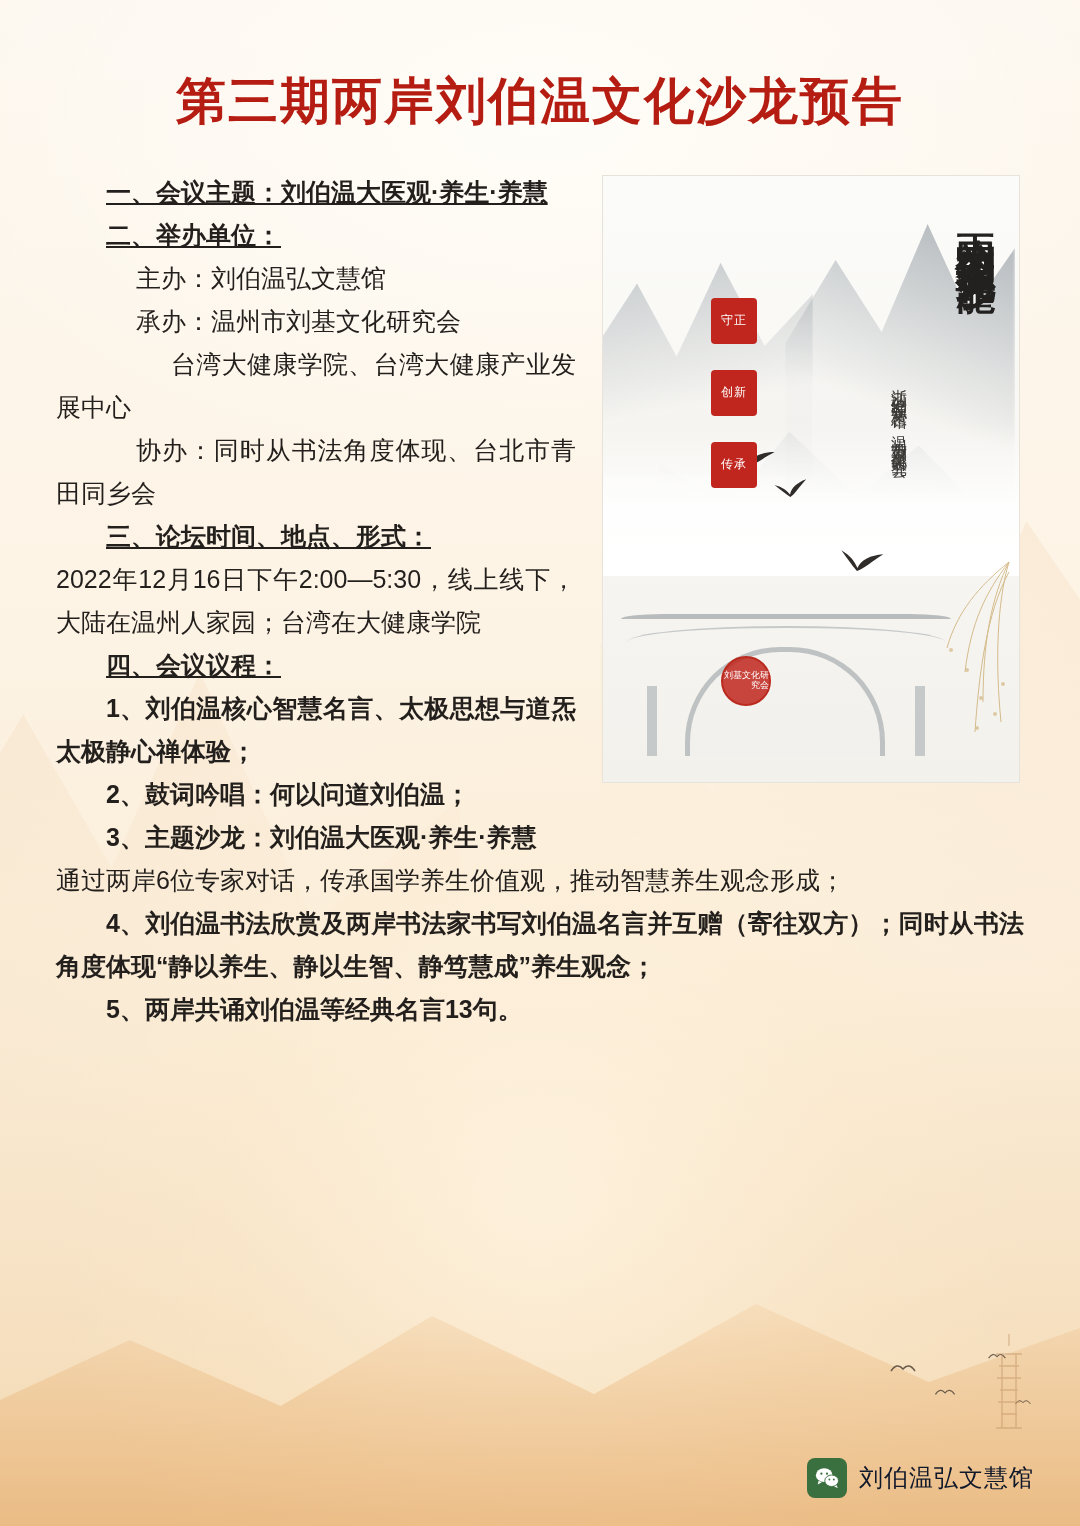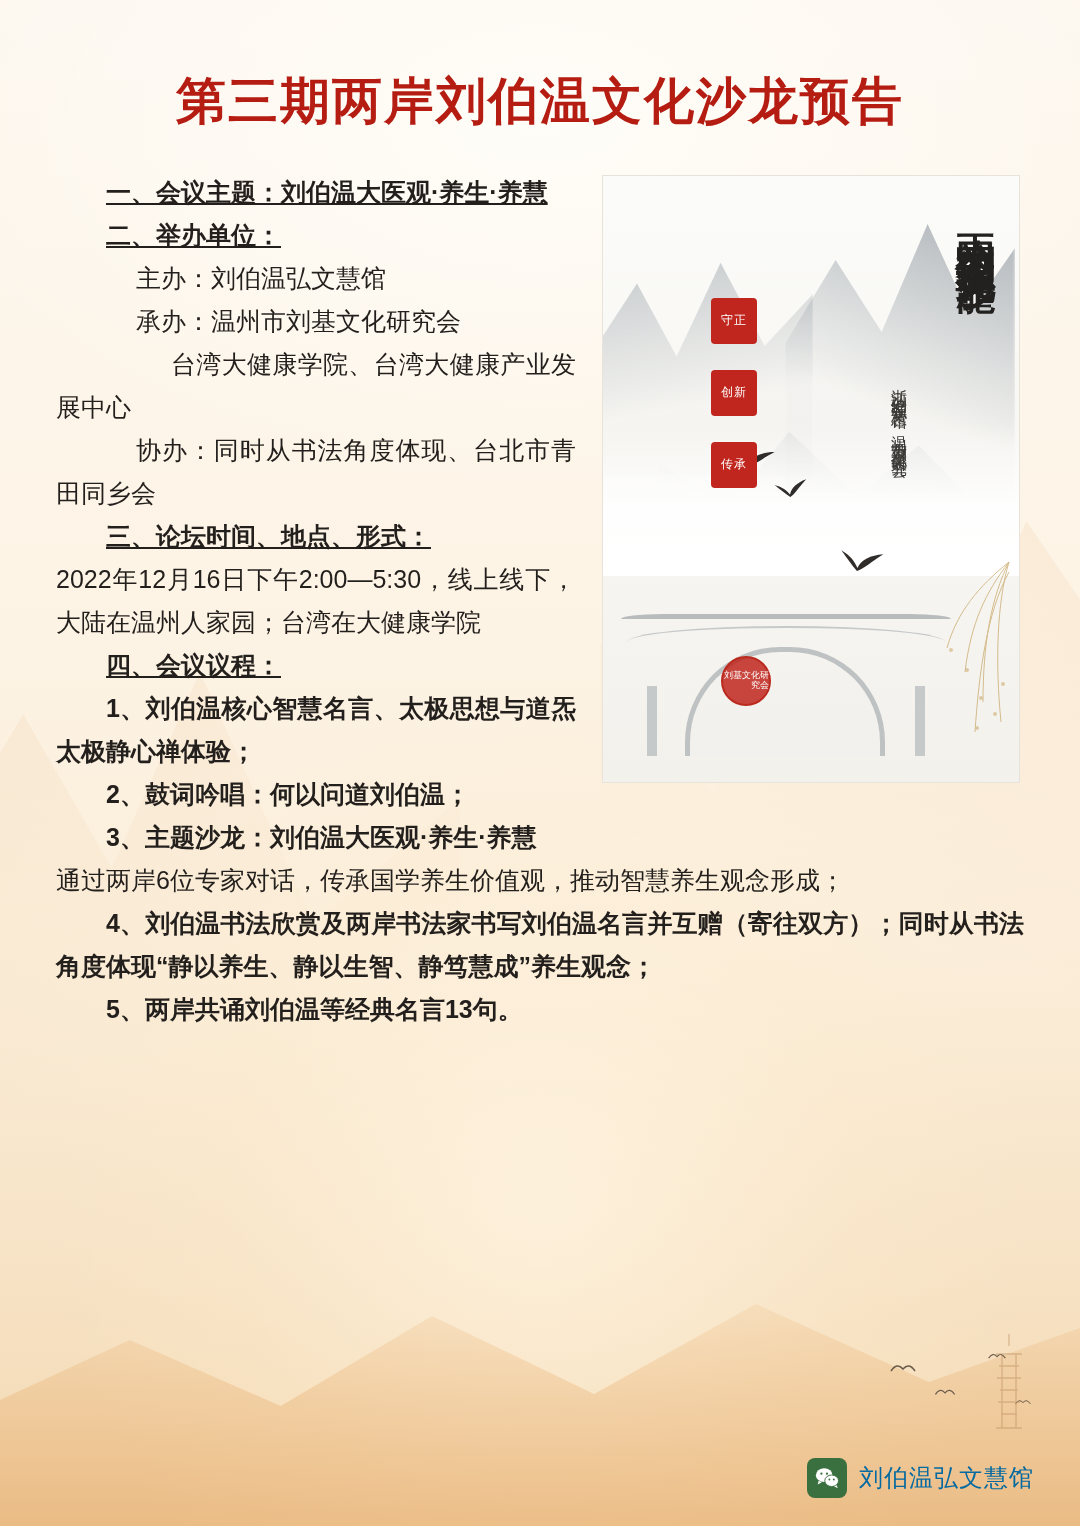--- a/index.html
+++ b/index.html
@@ -311,21 +311,21 @@
     width: 40px;
     height: 40px;
     border-radius: 8px;
     background: #3a6f3f;
     display: flex;
     align-items: center;
     justify-content: center;
   }
   #footer .acct {
     font-size: 24px;
-    color: #0369a1;
+    color: #0f172a;
     letter-spacing: 1px;
   }
   .tower {
     position: absolute;
     z-index: 3;
     right: 54px;
     bottom: 84px;
     width: 34px;
     height: 110px;
     opacity: .45;

